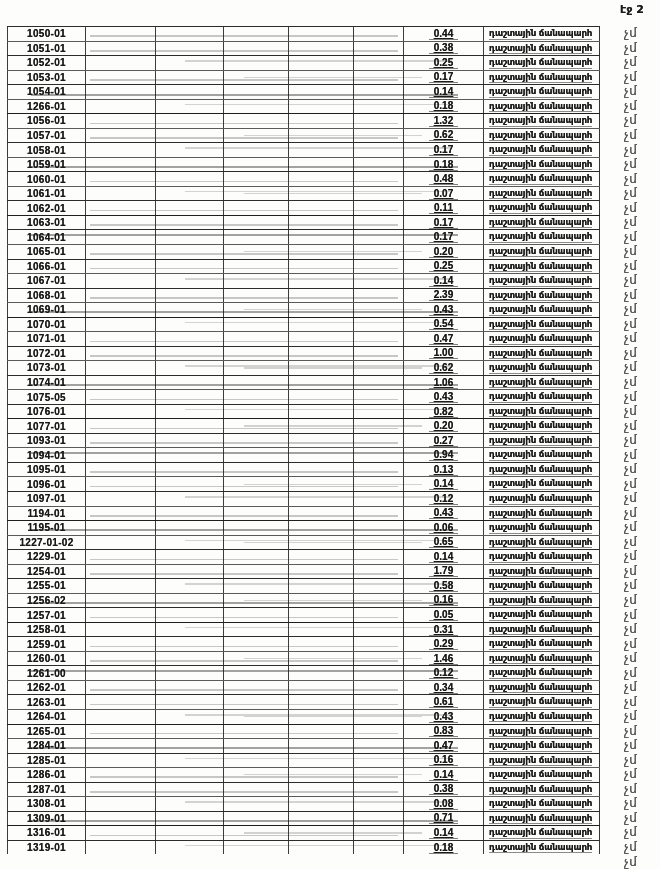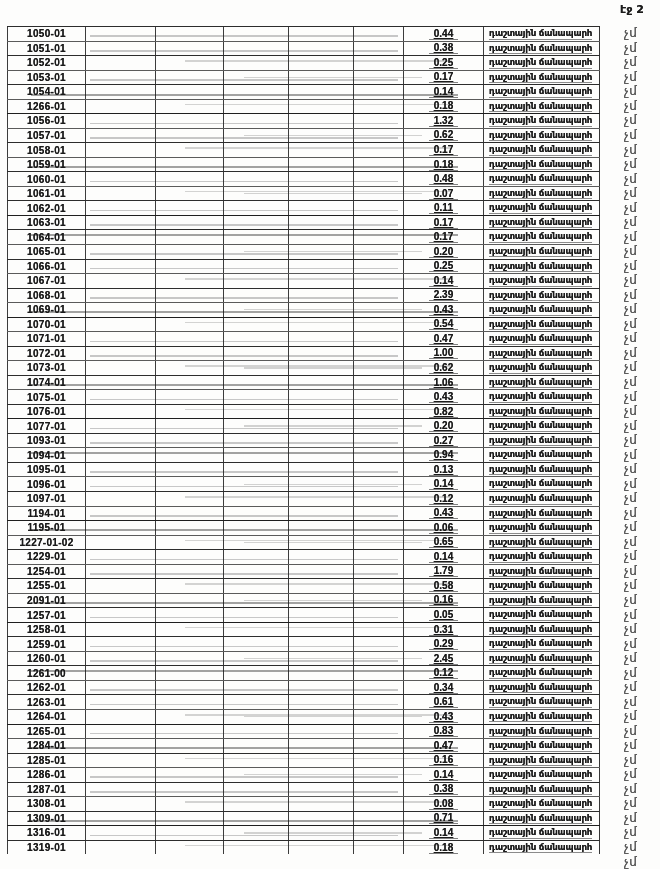--- a/index.html
+++ b/index.html
@@ -483,21 +483,21 @@
       <div class="cell"></div>
       <div class="cell area">
         <span>1.06</span>
       </div>
       <div class="cell land">
         <span>դաշտային ճանապարհ</span>
       </div>
     </div>
     <div class="row">
       <div class="cell code">
-        <span>1075-01</span>
+        <span>1075-05</span>
       </div>
       <div class="cell"></div>
       <div class="cell"></div>
       <div class="cell"></div>
       <div class="cell"></div>
       <div class="cell"></div>
       <div class="cell area">
         <span>0.43</span>
       </div>
       <div class="cell land">
@@ -707,21 +707,21 @@
       <div class="cell"></div>
       <div class="cell area">
         <span>0.58</span>
       </div>
       <div class="cell land">
         <span>դաշտային ճանապարհ</span>
       </div>
     </div>
     <div class="row">
       <div class="cell code">
-        <span>2091-01</span>
+        <span>1256-02</span>
       </div>
       <div class="cell"></div>
       <div class="cell"></div>
       <div class="cell"></div>
       <div class="cell"></div>
       <div class="cell"></div>
       <div class="cell area">
         <span>0.16</span>
       </div>
       <div class="cell land">
@@ -779,21 +779,21 @@
     <div class="row">
       <div class="cell code">
         <span>1260-01</span>
       </div>
       <div class="cell"></div>
       <div class="cell"></div>
       <div class="cell"></div>
       <div class="cell"></div>
       <div class="cell"></div>
       <div class="cell area">
-        <span>2.45</span>
+        <span>1.46</span>
       </div>
       <div class="cell land">
         <span>դաշտային ճանապարհ</span>
       </div>
     </div>
     <div class="row">
       <div class="cell code">
         <span>1261-00</span>
       </div>
       <div class="cell"></div>

